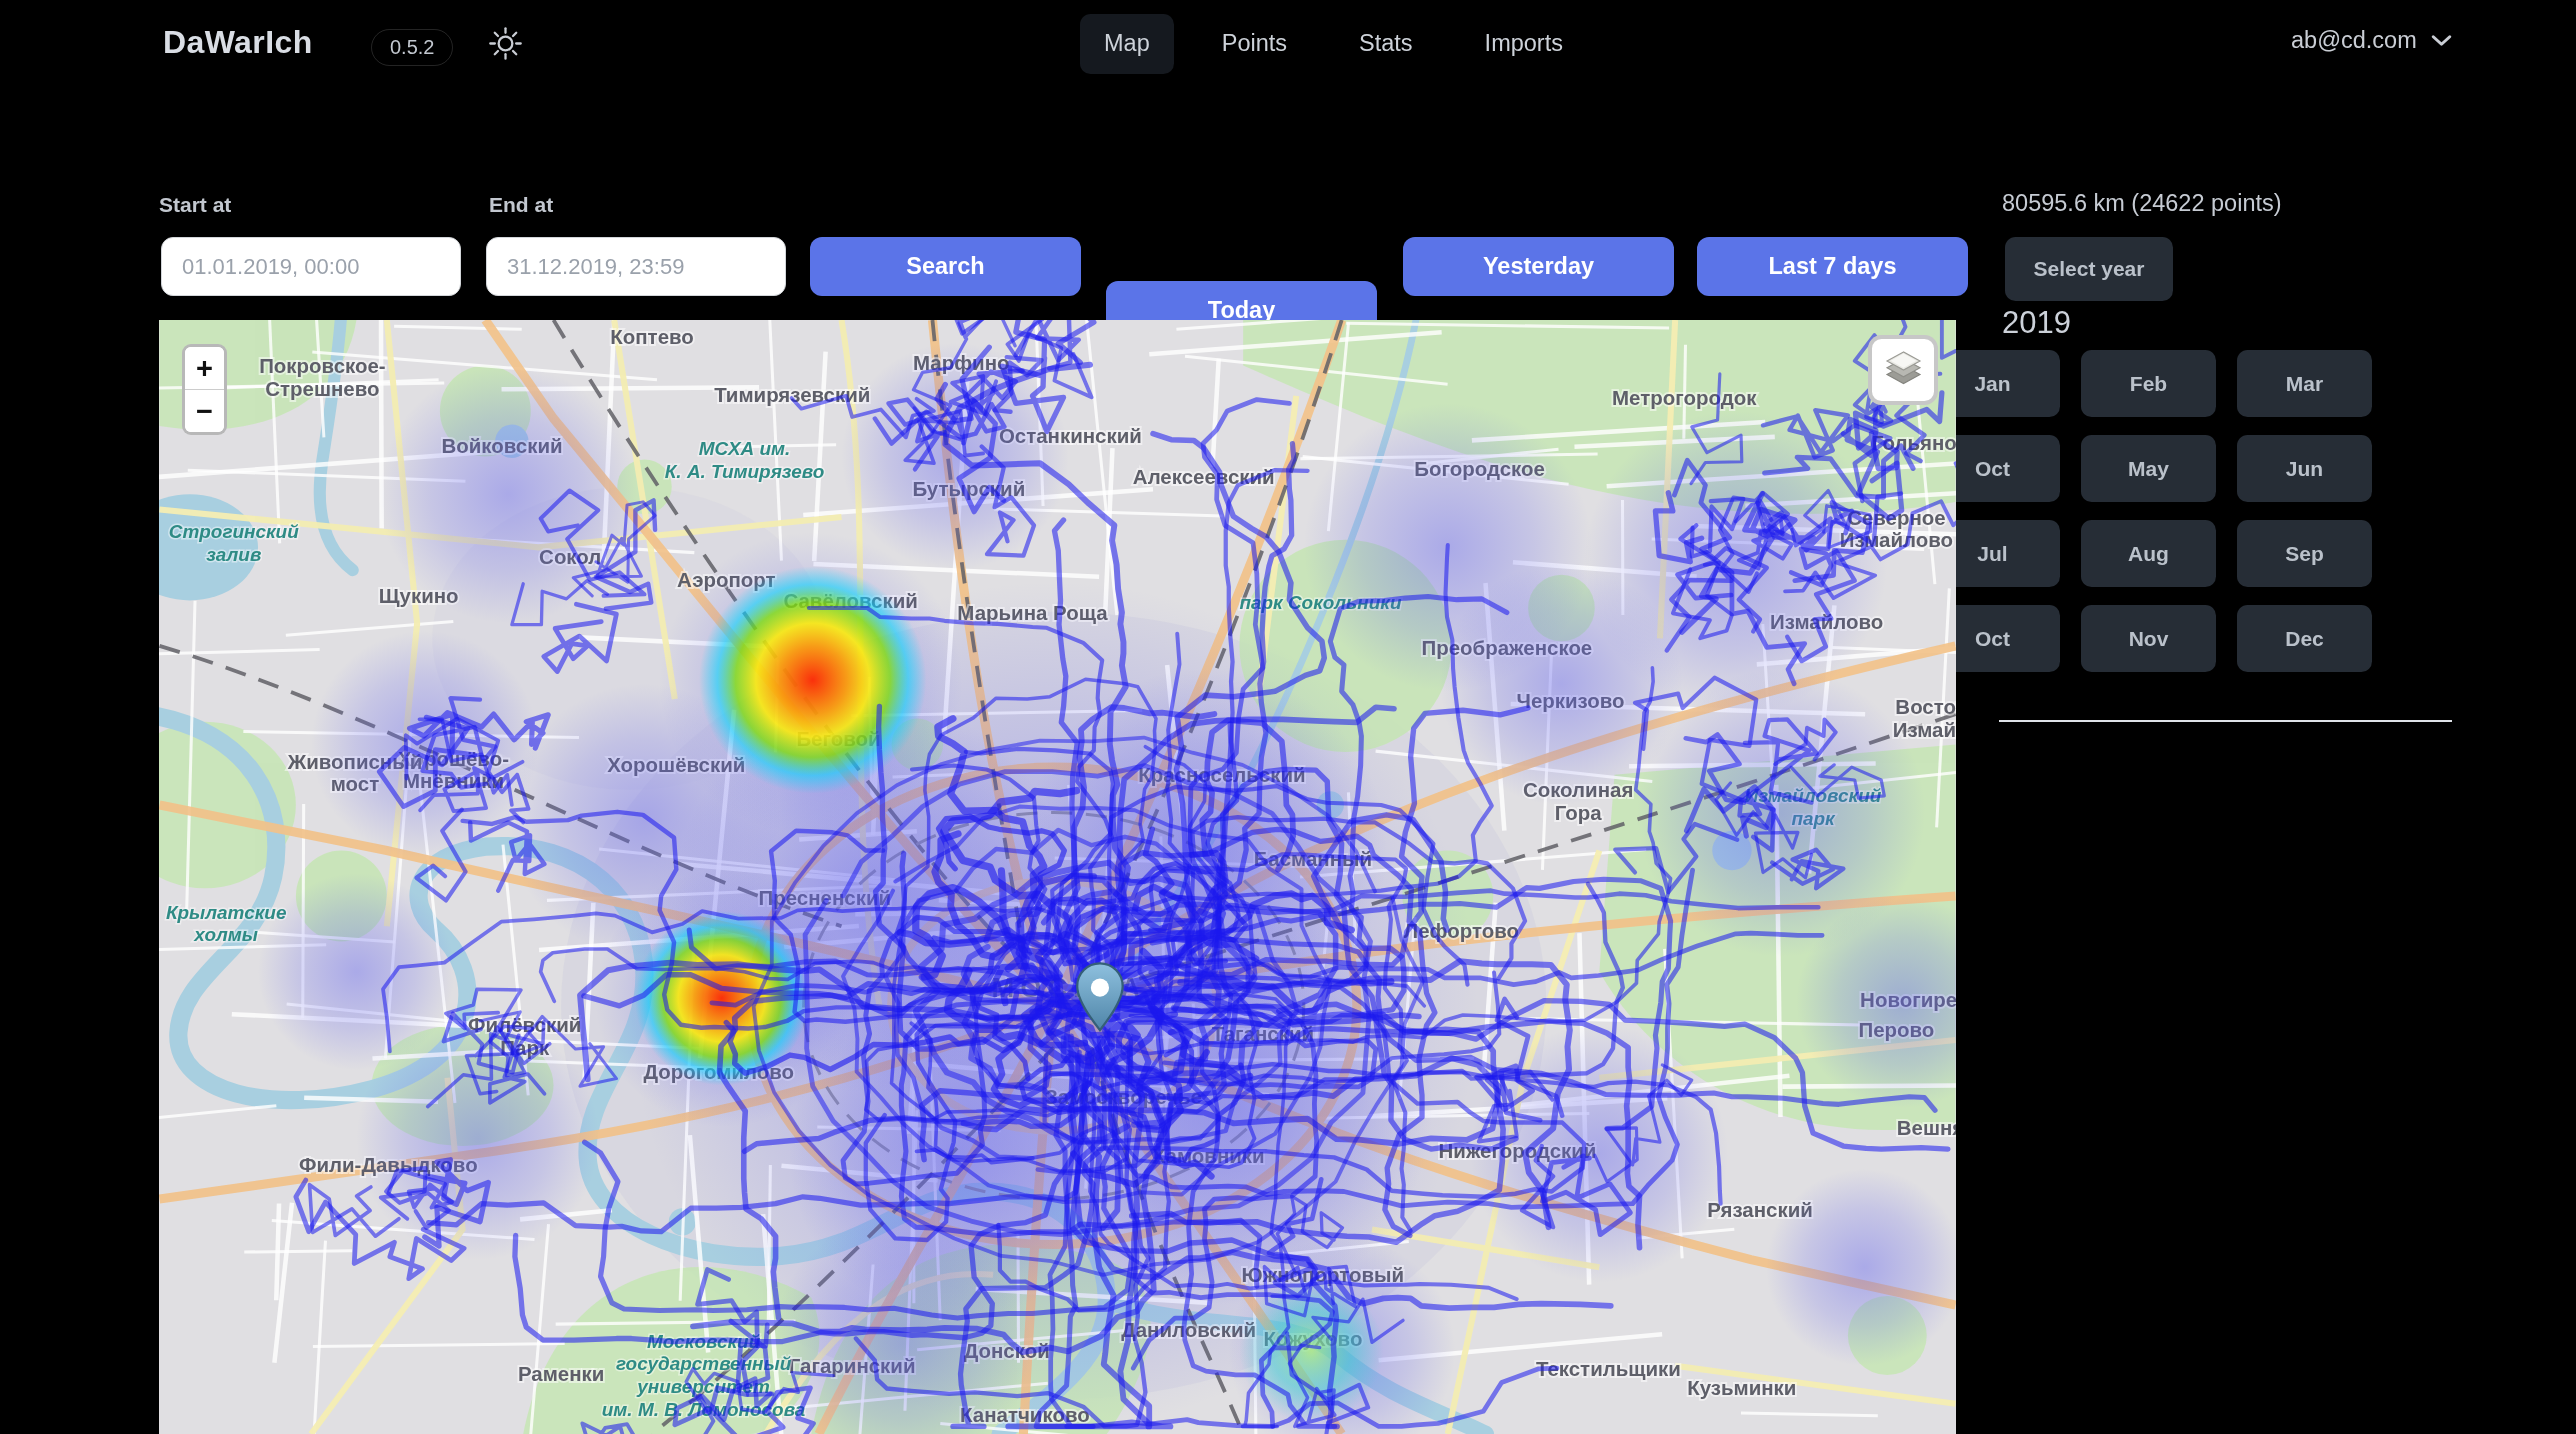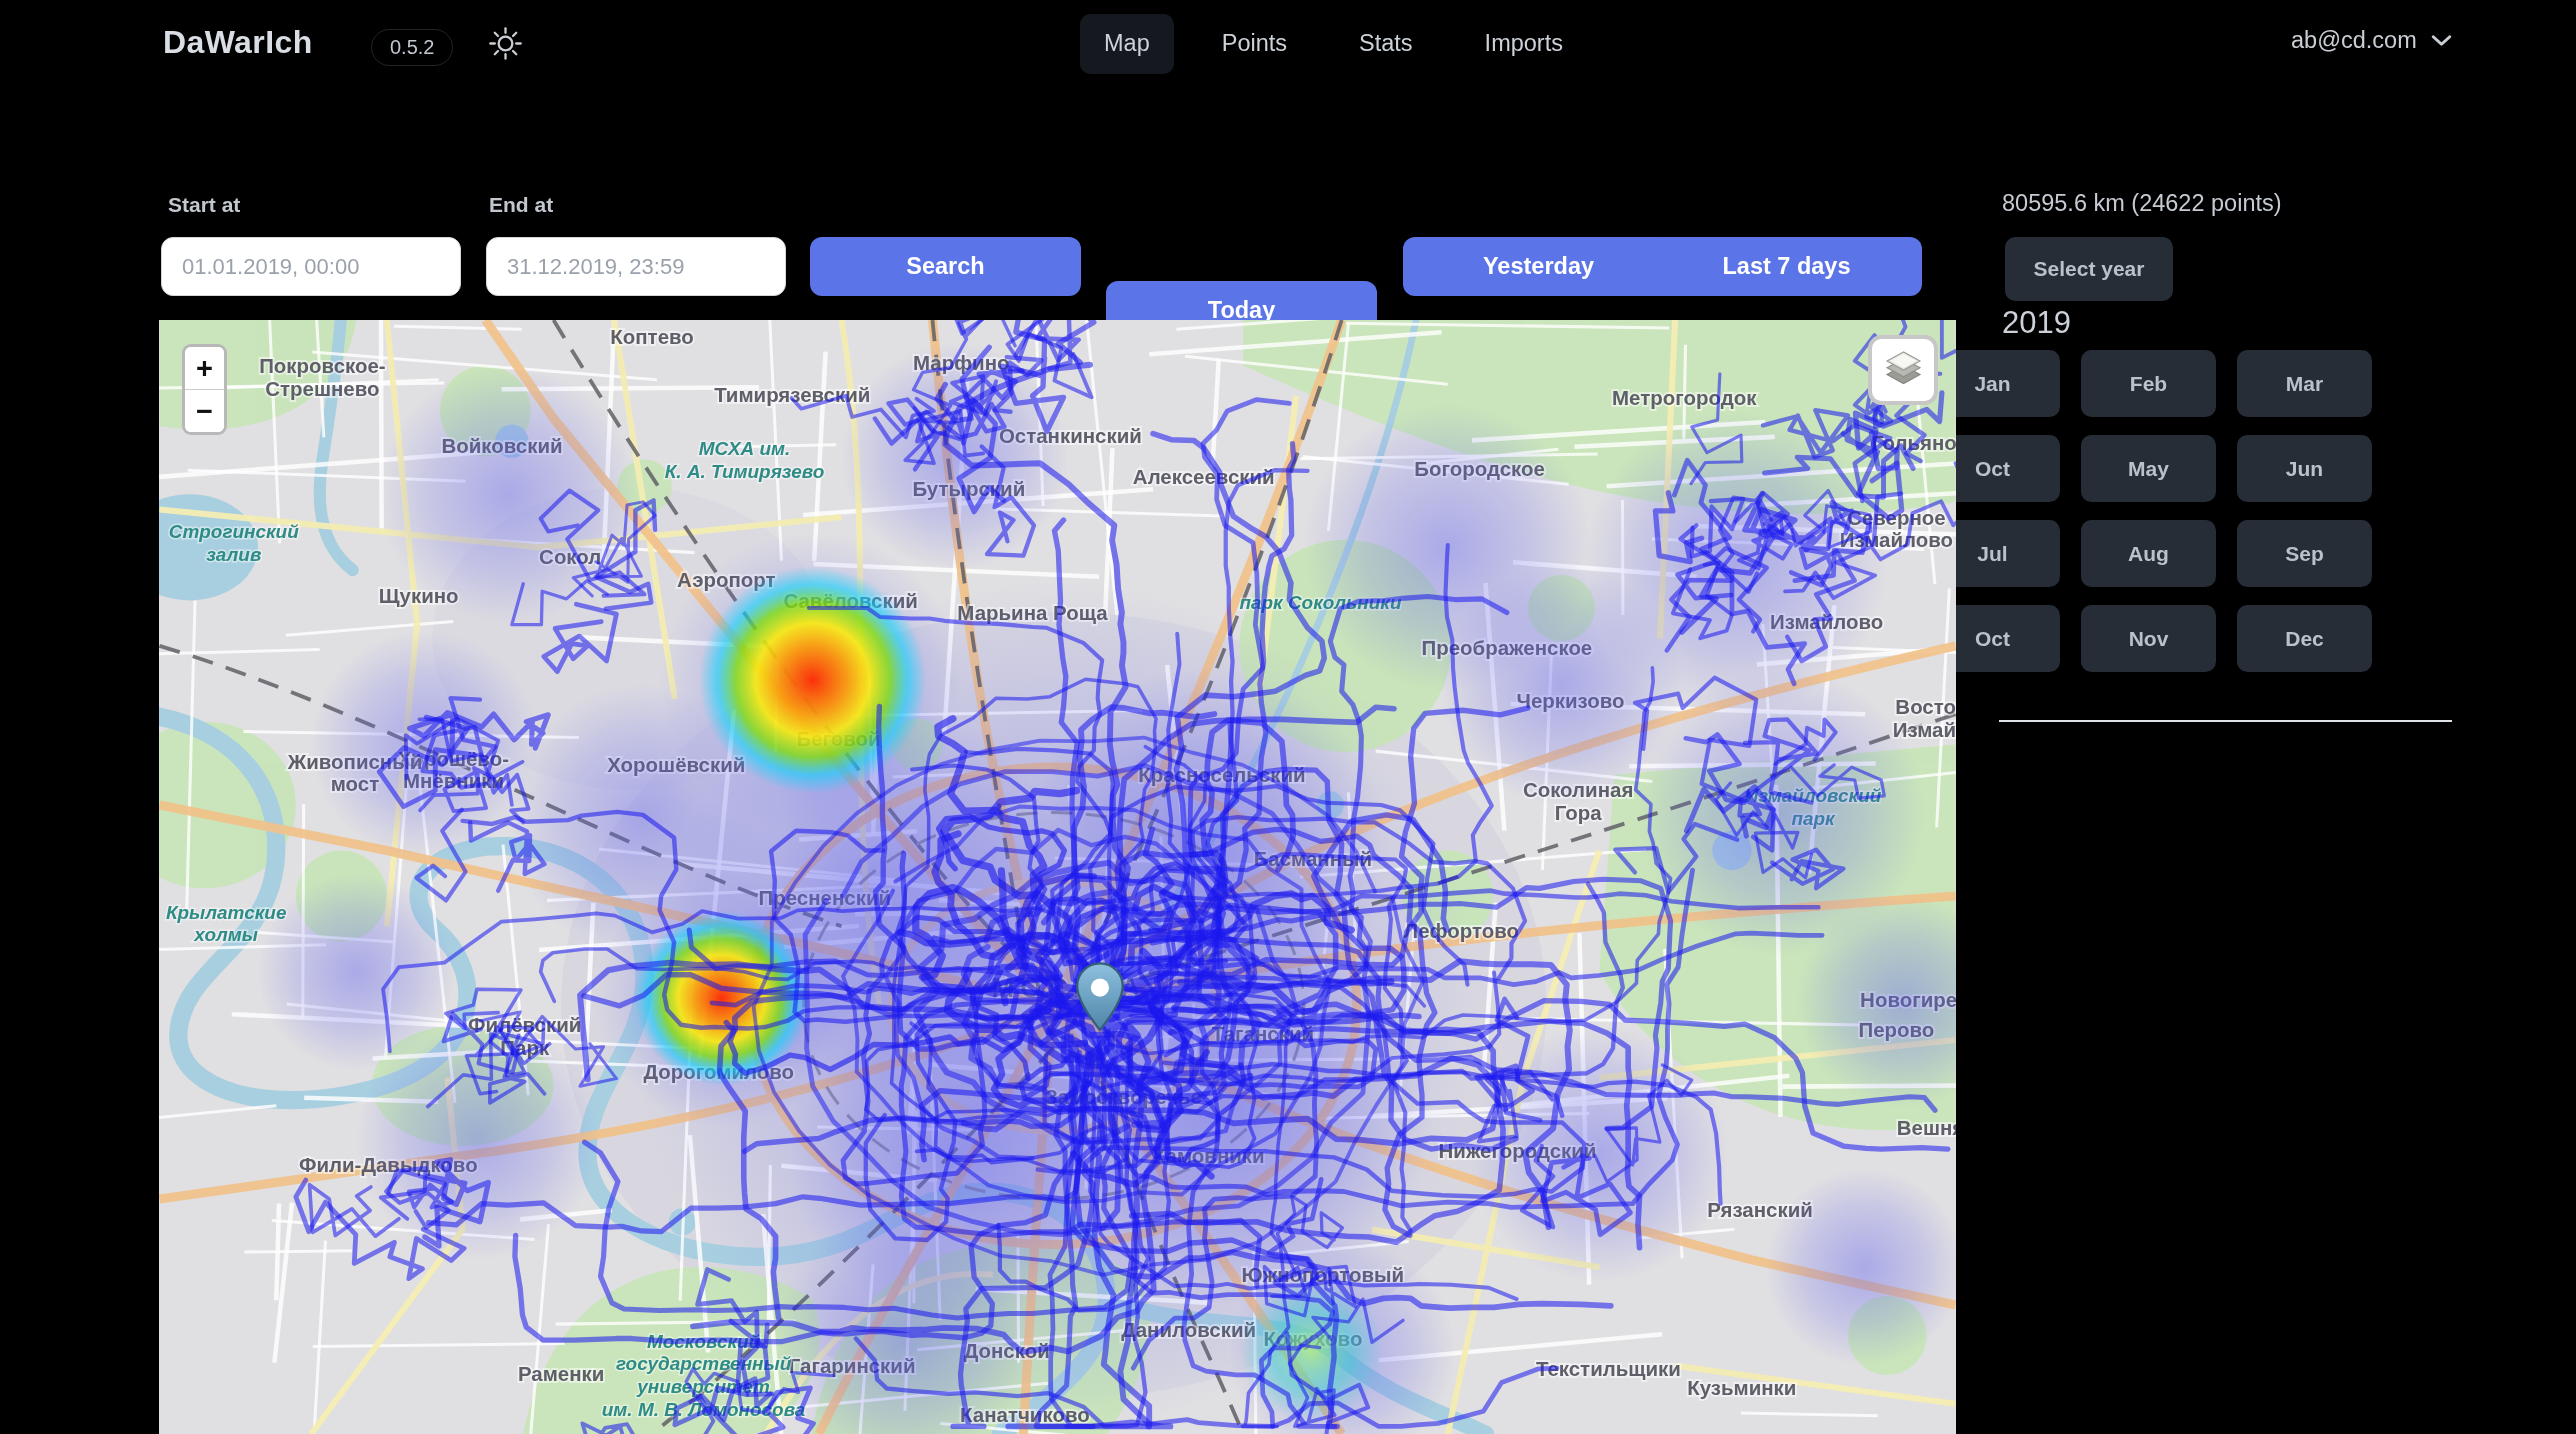--- a/index.html
+++ b/index.html
@@ -86,28 +86,28 @@
   </div>
   <div class="user-menu">
     <span>ab@cd.com</span>
     <span>
       <svg width="23" height="15" viewBox="0 0 30 20" fill="none" stroke="#c9cdd4" stroke-width="4" stroke-linecap="round" stroke-linejoin="round">
         <polyline points="4,5 15,15 26,5"></polyline>
       </svg>
     </span>
   </div>
 
-  <div class="field-label" style="left:168px; top:193px;text-align:right;">Start at</div>
+  <div class="field-label" style="left:159px; top:193px;text-align:right;">Start at</div>
   <div class="field-label" style="left:489px; top:193px;">End at</div>
   <input class="date-input" style="left: 161px; top: 237px;" value="01.01.2019, 00:00">
   <input class="date-input" style="left: 486px; top: 237px;" value="31.12.2019, 23:59">
   <button class="btn-primary" style="left:810px; top:237px;">Search</button>
   <button class="btn-primary" style="left:1106px; top:237px;margin-top:44px;">Today</button>
   <button class="btn-primary" style="left:1403px; top:237px;">Yesterday</button>
-  <button class="btn-primary" style="left:1651px; top:237px;">Last 7 days</button>
+  <button class="btn-primary" style="left:1697px; top:237px;">Last 7 days</button>
 
   <div class="summary">80595.6 km (24622 points)</div>
   <button class="select-year-btn">Select year</button>
   <div class="year-heading">2019</div>
   <div class="months-grid">
     <button class="month-btn">Jan</button>
     <button class="month-btn">Feb</button>
     <button class="month-btn">Mar</button>
     <button class="month-btn">Oct</button>
     <button class="month-btn">May</button>

